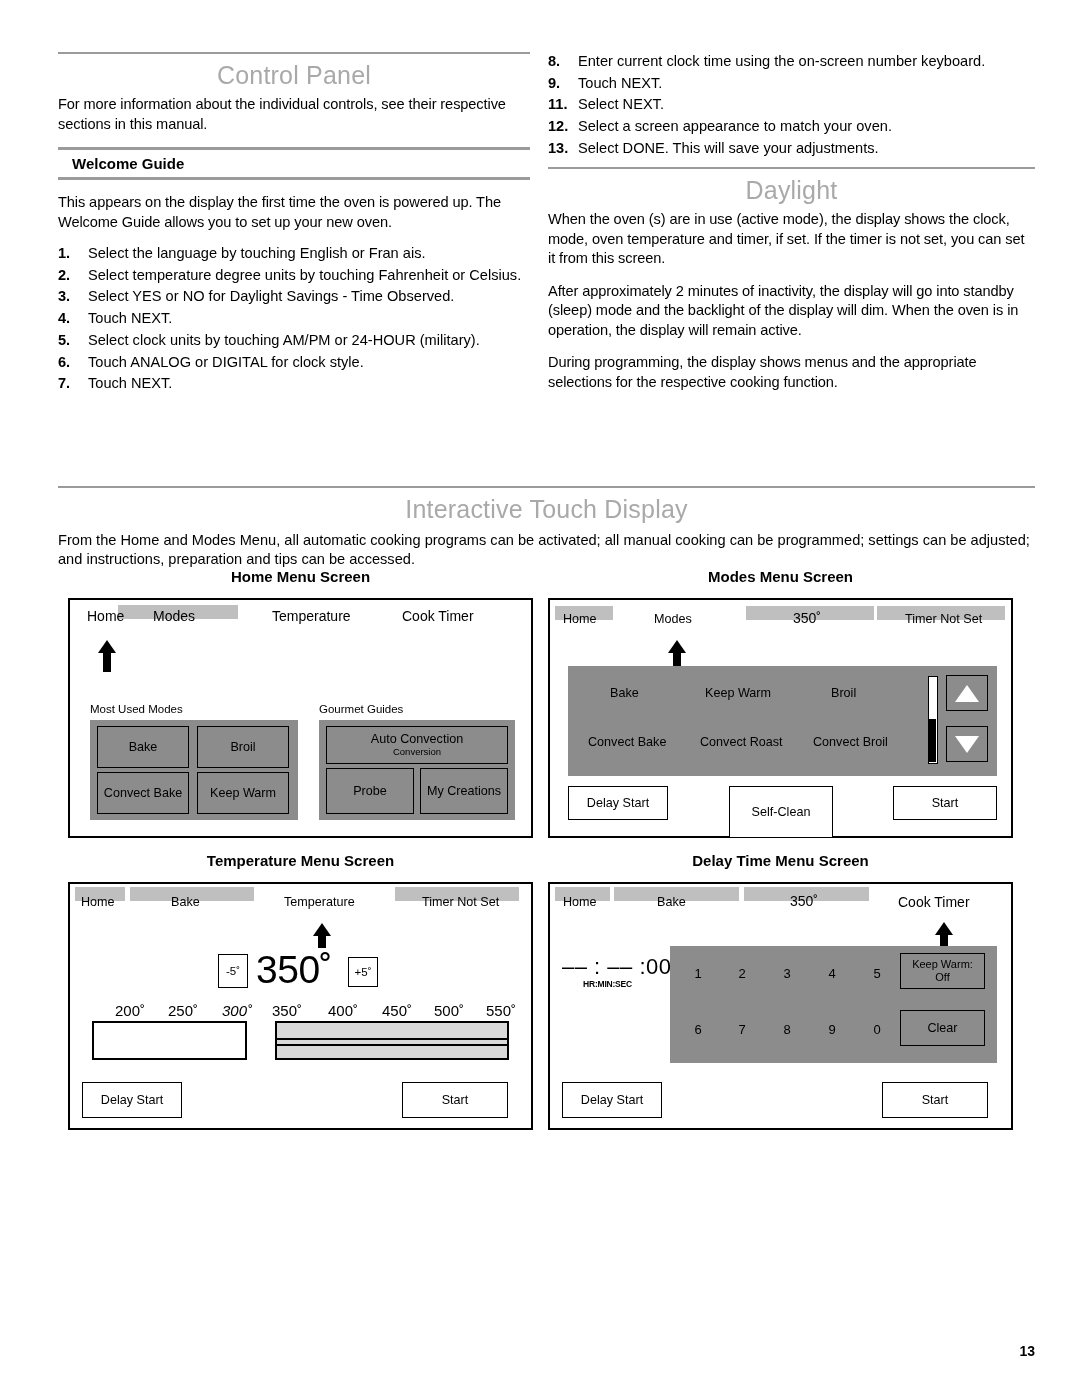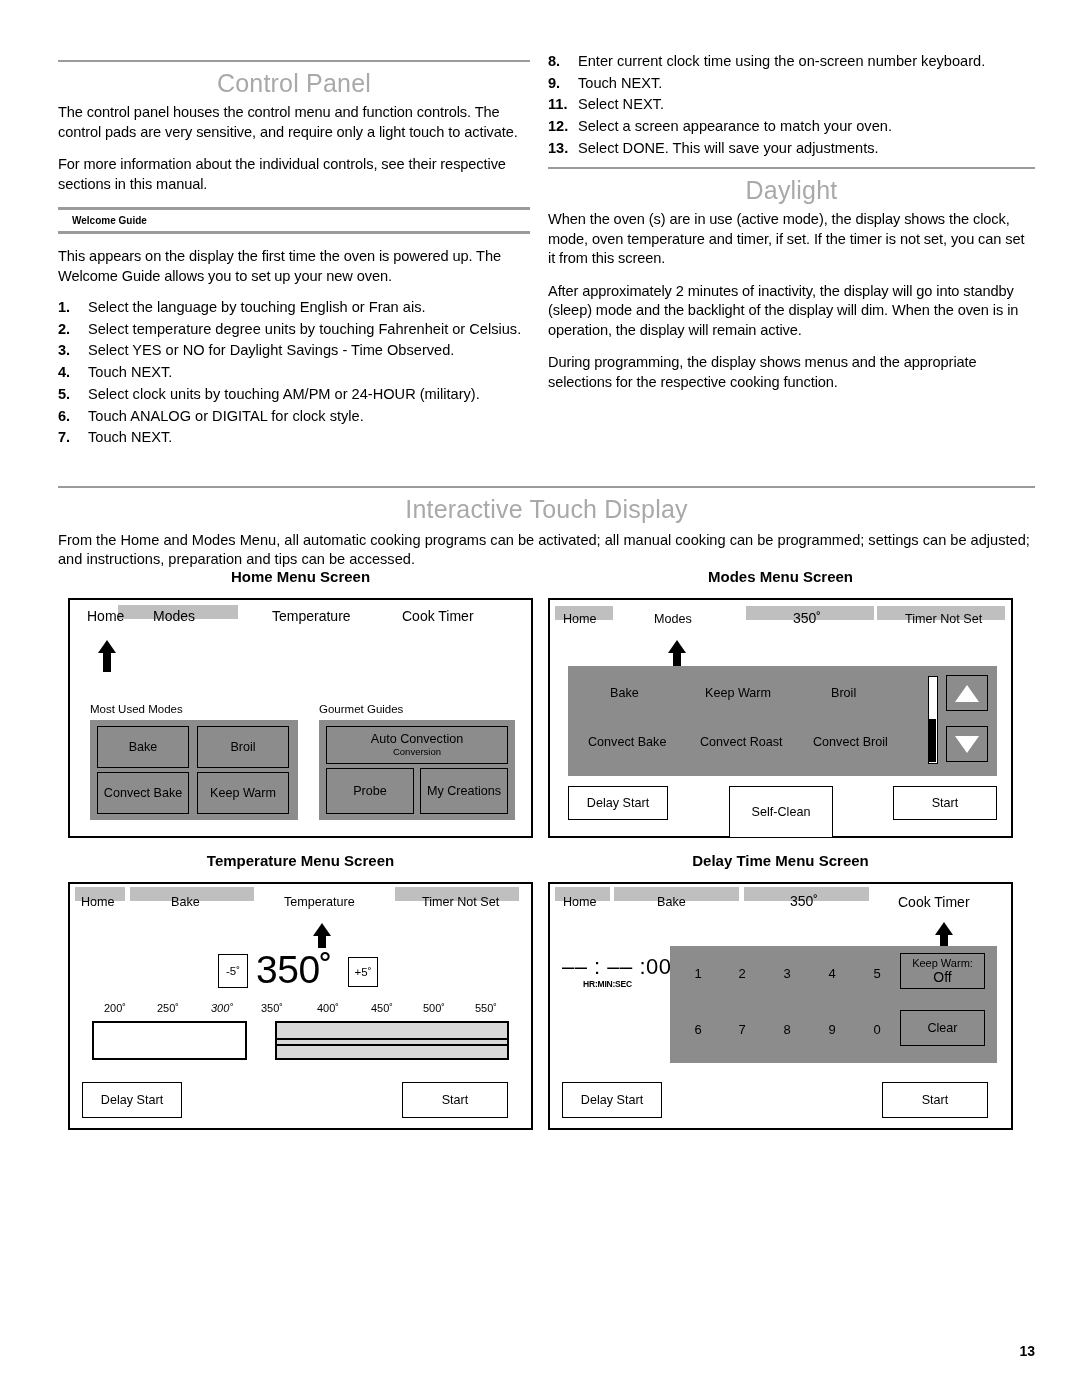--- a/index.html
+++ b/index.html
@@ -33,42 +33,42 @@
     padding: 7px 0 5px 0;
     font-family: "Liberation Sans", sans-serif;
   }
   .sub-head-wrap {
     border-top: 3px solid #9b9b9b;
     border-bottom: 3px solid #9b9b9b;
     padding: 5px 0 5px 14px;
     margin: 6px 0 13px 0;
   }
   .sub-head {
-    font-size: 10px;
+    font-size: 15px;
     font-weight: bold;
   }
 
   
   ol.steps { list-style: none; }
   ol.steps li {
     display: flex;
     font-size: 14.6px;
     line-height: 19.2px;
     margin-bottom: 2.5px;
   }
   ol.steps li .num {
     font-weight: bold;
     width: 30px;
     flex: 0 0 30px;
     text-align: left;
   }
   ol.steps li .txt { flex: 1; }
 
   
-  .col-left  { position: absolute; left: 58px;  top: 60px; width: 472px; }
+  .col-left  { position: absolute; left: 58px;  top: 52px; width: 472px; }
   .col-right { position: absolute; left: 548px; top: 52px; width: 487px; }
 
   
   .band { position: absolute; left: 58px; top: 486px; width: 977px; }
   .band .intro {
     font-size: 14.6px; line-height: 19px; margin-top: 2px;
   }
 
   
   .screen-caption {
@@ -181,22 +181,22 @@
   }
   .temp-step {
     position: absolute;
     border: 1.8px solid #000;
     background: #fff;
     display: flex; align-items: center; justify-content: center;
     font-size: 11.5px;
   }
   .scale-lbl {
     position: absolute;
-    font-size: 11px;
-    text-align: center;
+    font-size: 15px;
+    text-align: right;
   }
   .slider-outer {
     position: absolute;
     border: 2.2px solid #000;
     background: #fff;
   }
   .slider-fill {
     position: absolute;
     background: #d9d9d9;
   }
@@ -236,21 +236,20 @@
 </style>
 </head>
 <body>
 
 <div class="page">
 
   <div class="col-left">
     <div class="sec-rule-top"></div>
     <div class="sec-title">Control Panel</div>
 
-    <div class="body-text para">The control panel houses the control menu and function controls. The control pads are very sensitive, and require only a light touch to activate.</div>
     <div class="body-text para">For more information about the individual controls, see their respective sections in this manual.</div>
 
     <div class="sub-head-wrap">
       <div class="sub-head">Welcome Guide</div>
     </div>
 
     <div class="body-text" style="margin-bottom:12px;">This appears on the display the first time the oven is powered up. The Welcome Guide allows you to set up your new oven.</div>
 
     <ol class="steps">
       <li>
@@ -470,21 +469,21 @@
     <div class="keypad-num" style="left:315px; top:82px; width:24px;">5</div>
 
     <div class="keypad-num" style="left:136px; top:138px; width:24px;">6</div>
     <div class="keypad-num" style="left:180px; top:138px; width:24px;">7</div>
     <div class="keypad-num" style="left:225px; top:138px; width:24px;">8</div>
     <div class="keypad-num" style="left:270px; top:138px; width:24px;">9</div>
     <div class="keypad-num" style="left:315px; top:138px; width:24px;">0</div>
 
     <div class="btn" style="left:350px; top:69px; width:85px; height:36px;">
       <span style="font-size:11px;">Keep Warm:</span>
-      <span style="font-size:14px;">Off</span>
+      <span style="font-size:11px;">Off</span>
     </div>
     <div class="btn" style="left:350px; top:126px; width:85px; height:36px;">Clear</div>
 
     <div class="btn-white" style="left:12px; top:198px; width:100px; height:36px;">Delay Start</div>
     <div class="btn-white" style="left:332px; top:198px; width:106px; height:36px;">Start</div>
   </div>
 
   <div class="page-num">13</div>
 
 </div>

